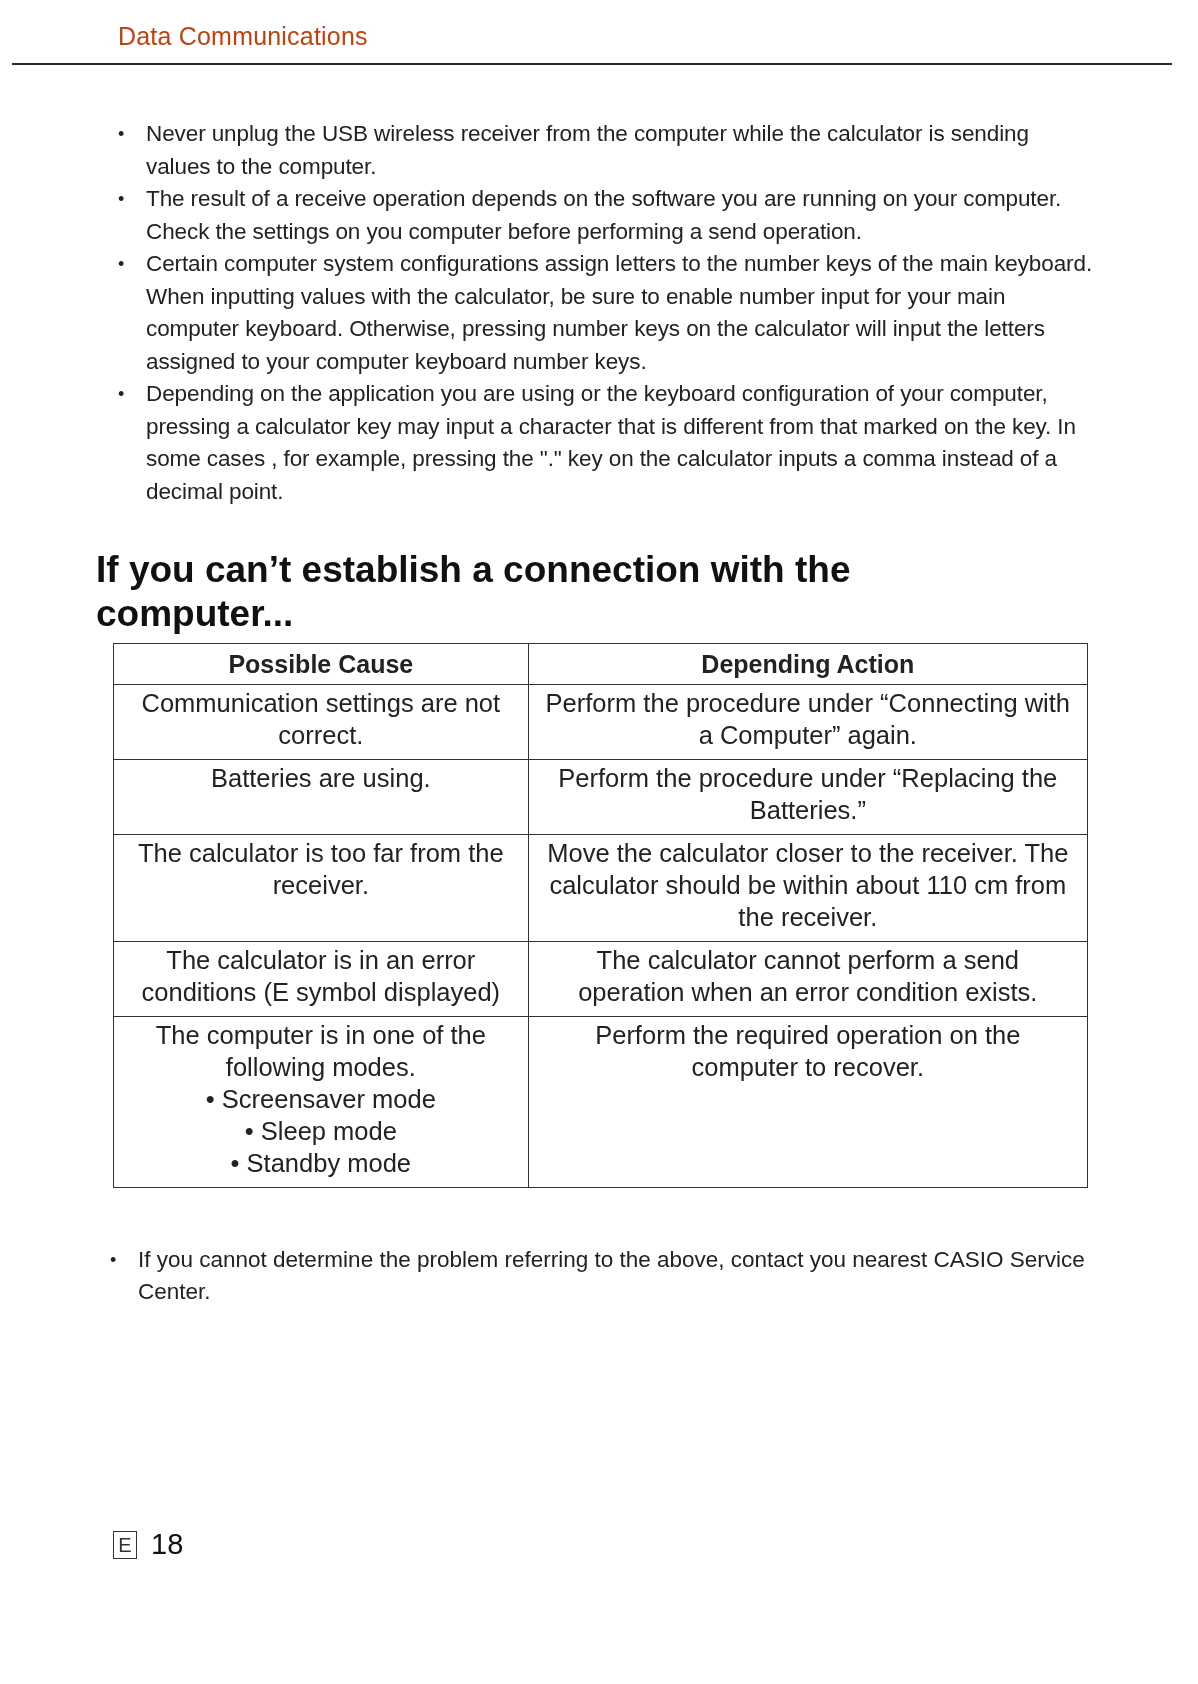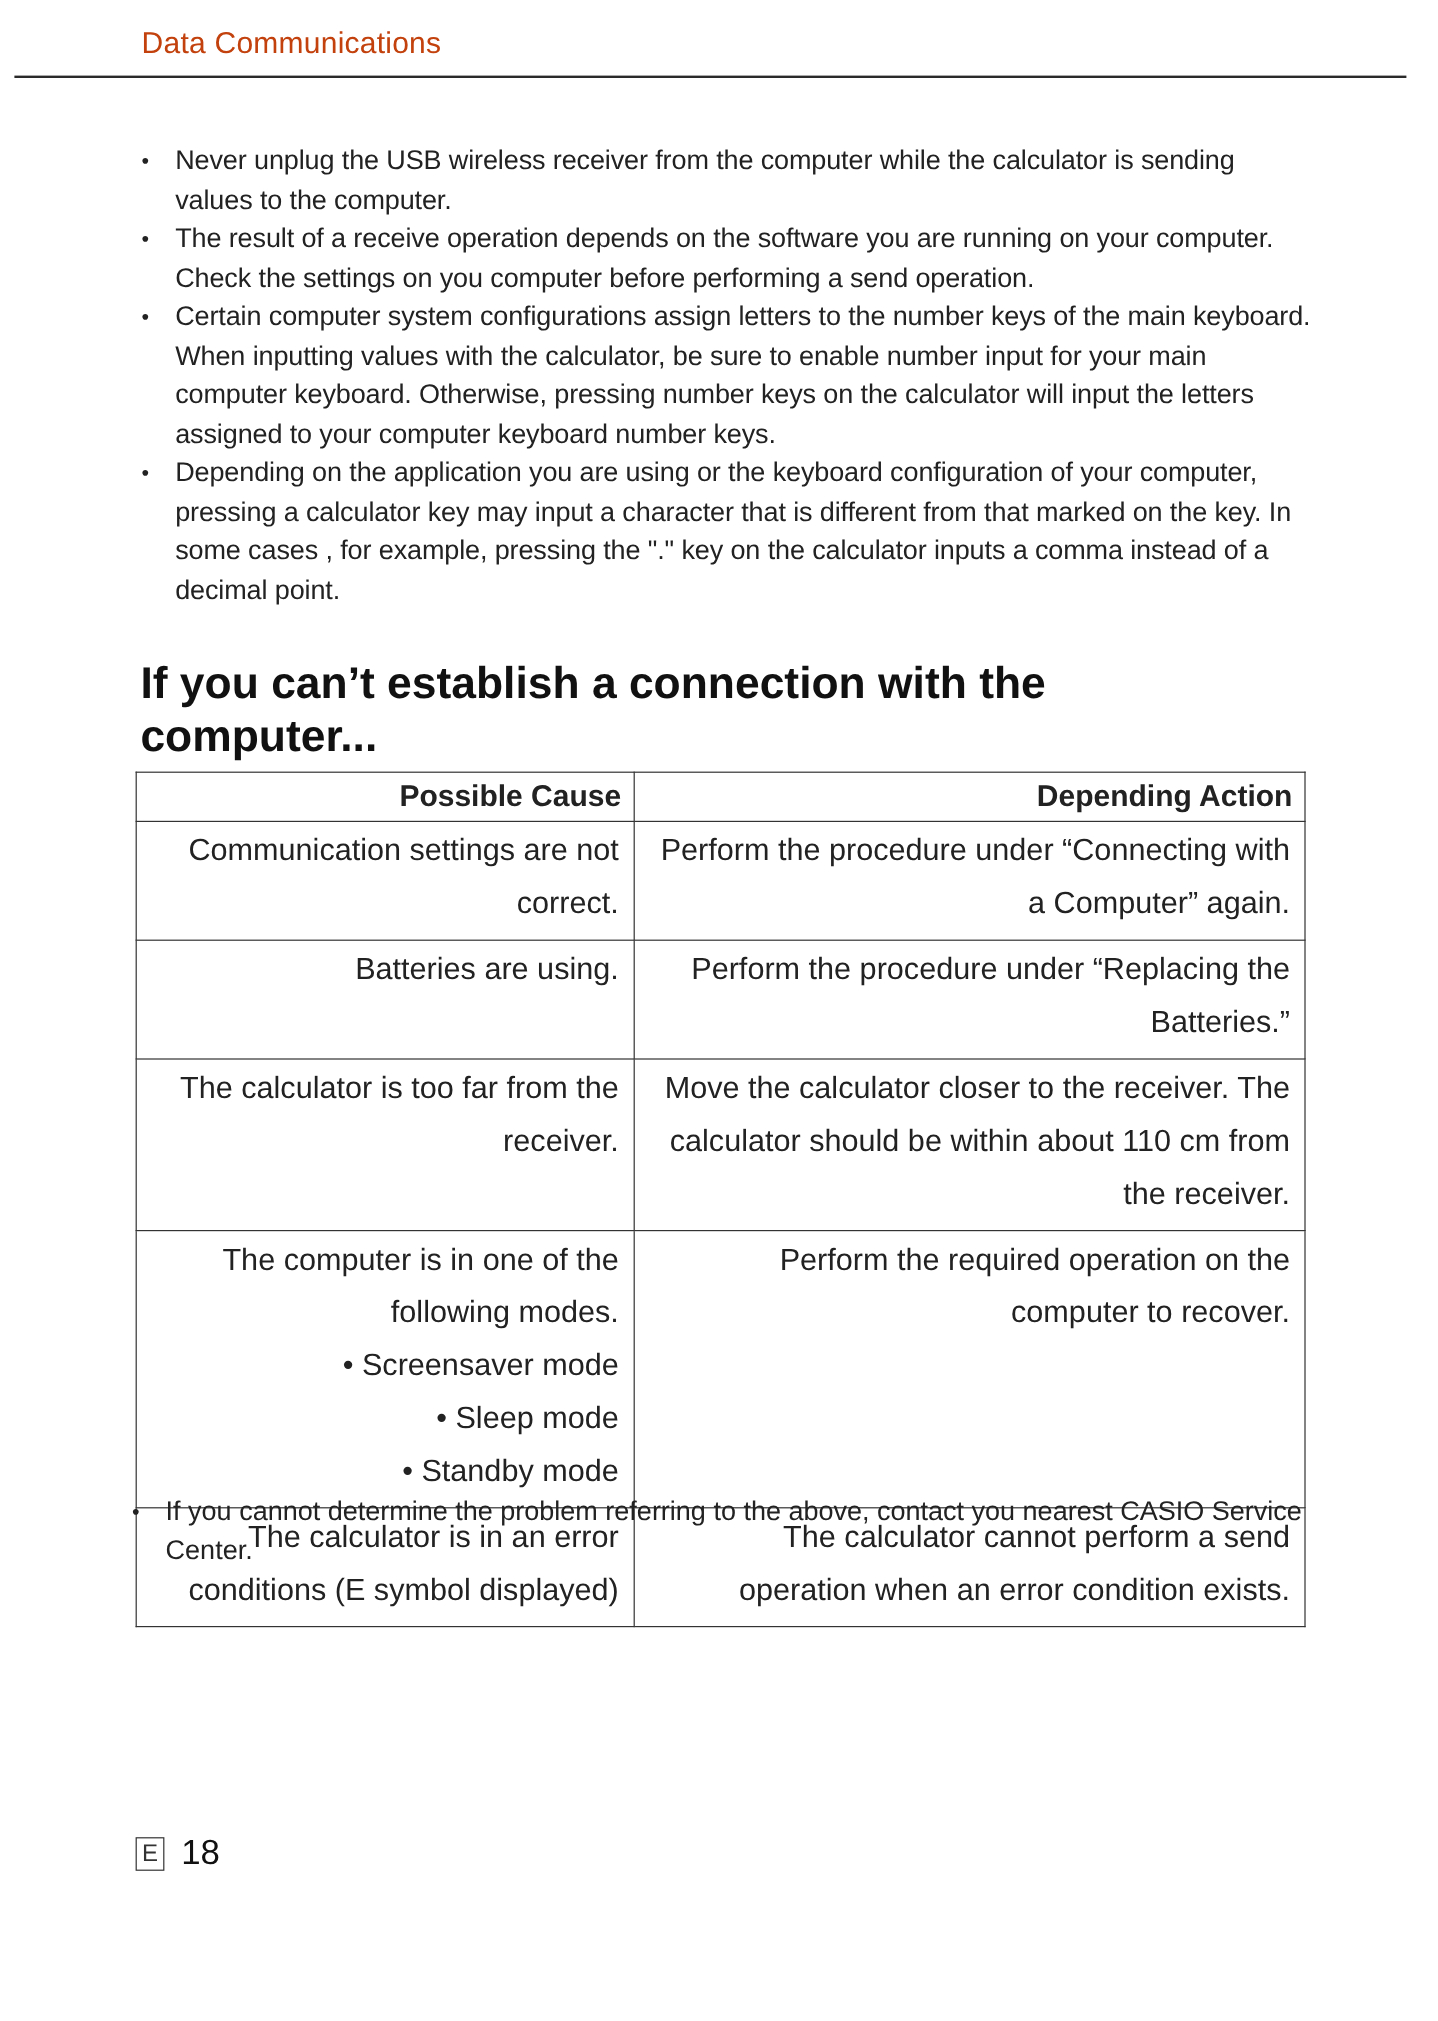--- a/index.html
+++ b/index.html
@@ -2,23 +2,23 @@
 <html><head>
 <meta charset="utf-8">
 <style>
   html, body { margin:0; padding:0; background:#ffffff; }
   body { width:1198px; height:1684px; position:relative; overflow:hidden; color:#1a1a1a; font-family:"Liberation Sans", sans-serif; }
   .header-title { position:absolute; left:118px; top:22px; font-size:25px; color:#c2410c; letter-spacing:0.2px; }
   .header-rule { position:absolute; left:12px; top:63px; width:1160px; height:2px; background:#2a2a2a; }
   .notes { position:absolute; left:118px; top:118px; width:980px; margin:0; padding:0; list-style:none; }
   .notes li { position:relative; padding-left:28px; font-size:22.5px; line-height:32.5px; color:#222; letter-spacing:-0.1px; }
   .notes li .bullet { position:absolute; left:0; top:0; font-size:18px; }
-  .heading { position:absolute; left:117px; top:548px; width:900px; font-size:37px; font-weight:bold; line-height:44px; color:#111; margin:0; }
+  .heading { position:absolute; left:96px; top:548px; width:900px; font-size:37px; font-weight:bold; line-height:44px; color:#111; margin:0; }
   table.trouble { position:absolute; left:113px; top:643px; width:975px; border-collapse:collapse; font-size:25.5px; color:#222; }
-  table.trouble th, table.trouble td { border:1.5px solid #333; vertical-align:top; padding:2px 12px 8px 12px; line-height:44px; text-align:right; }
+  table.trouble th, table.trouble td { border:1.5px solid #333; vertical-align:top; padding:2px 12px 8px 12px; line-height:32px; text-align:center; }
   table.trouble th { font-weight:bold; font-size:25px; padding:3px 10px 3px 10px; line-height:34px; }
   table.trouble col.c1 { width:415px; }
   table.trouble col.c2 { width:560px; }
   .mode-list { list-style:none; margin:0; padding:0; }
   .mode-list li::before { content:"\2022  "; }
   .footnote { position:absolute; left:110px; top:1244px; width:990px; margin:0; padding:0; list-style:none; }
   .footnote li { position:relative; padding-left:28px; font-size:22.5px; line-height:32px; color:#222; }
   .footnote li .bullet { position:absolute; left:0; top:0; font-size:18px; }
   .page-num { position:absolute; left:113px; top:1528px; display:flex; align-items:center; gap:14px; }
   .e-box { width:22px; height:26px; border:1.5px solid #333; font-size:20px; line-height:26px; text-align:center; font-weight:normal; color:#333; }
@@ -57,33 +57,33 @@
     </tr>
     <tr>
       <td>Batteries are using.</td>
       <td>Perform the procedure under “Replacing the Batteries.”</td>
     </tr>
     <tr>
       <td>The calculator is too far from the receiver.</td>
       <td>Move the calculator closer to the receiver. The calculator should be within about 110 cm from the receiver.</td>
     </tr>
     <tr>
+      <td>The calculator is in an error conditions (E symbol displayed)</td>
+      <td>The calculator cannot perform a send operation when an error condition exists.</td>
+    </tr>
+    <tr>
       <td>
         <div>The computer is in one of the following modes.</div>
         <ul class="mode-list">
           <li>Screensaver mode</li>
           <li>Sleep mode</li>
           <li>Standby mode</li>
         </ul>
       </td>
       <td>Perform the required operation on the computer to recover.</td>
-    </tr>
-    <tr>
-      <td>The calculator is in an error conditions (E symbol displayed)</td>
-      <td>The calculator cannot perform a send operation when an error condition exists.</td>
     </tr>
   </tbody>
 </table>
 
 <ul class="footnote">
   <li><span class="bullet">•</span><span>If you cannot determine the problem referring to the above, contact you nearest CASIO Service Center.</span></li>
 </ul>
 
 <div class="page-num">
   <div class="e-box">E</div>

